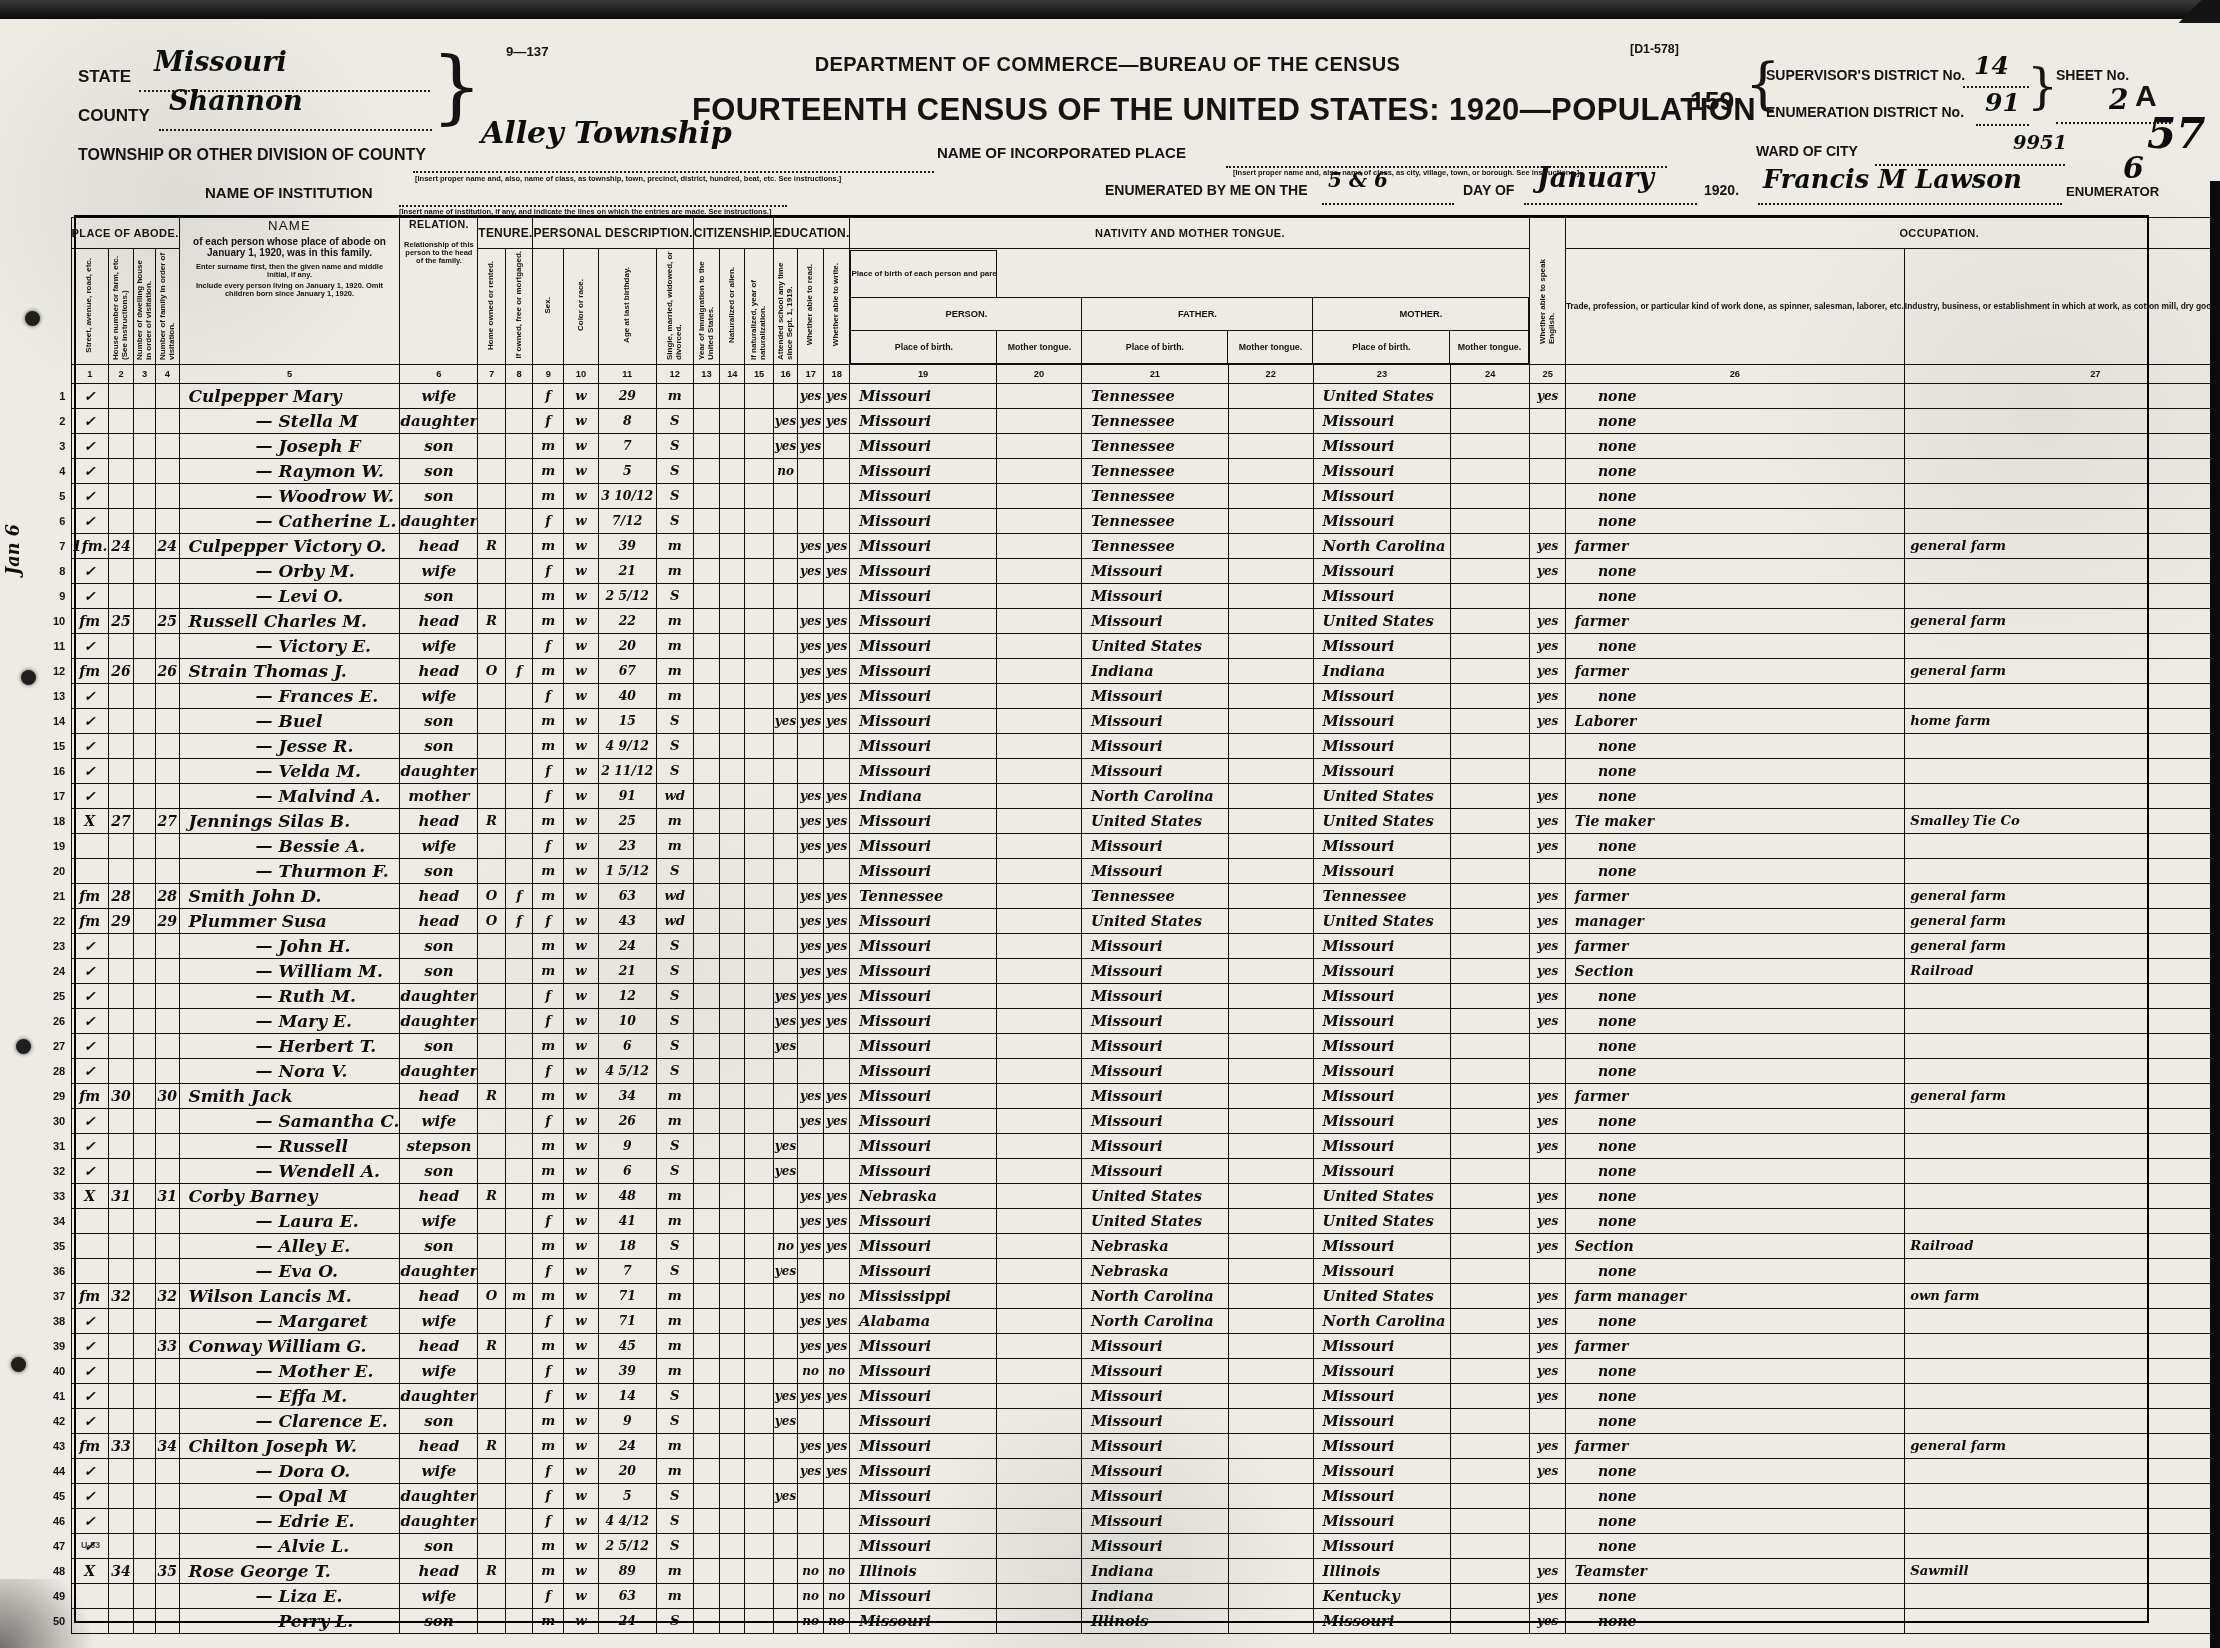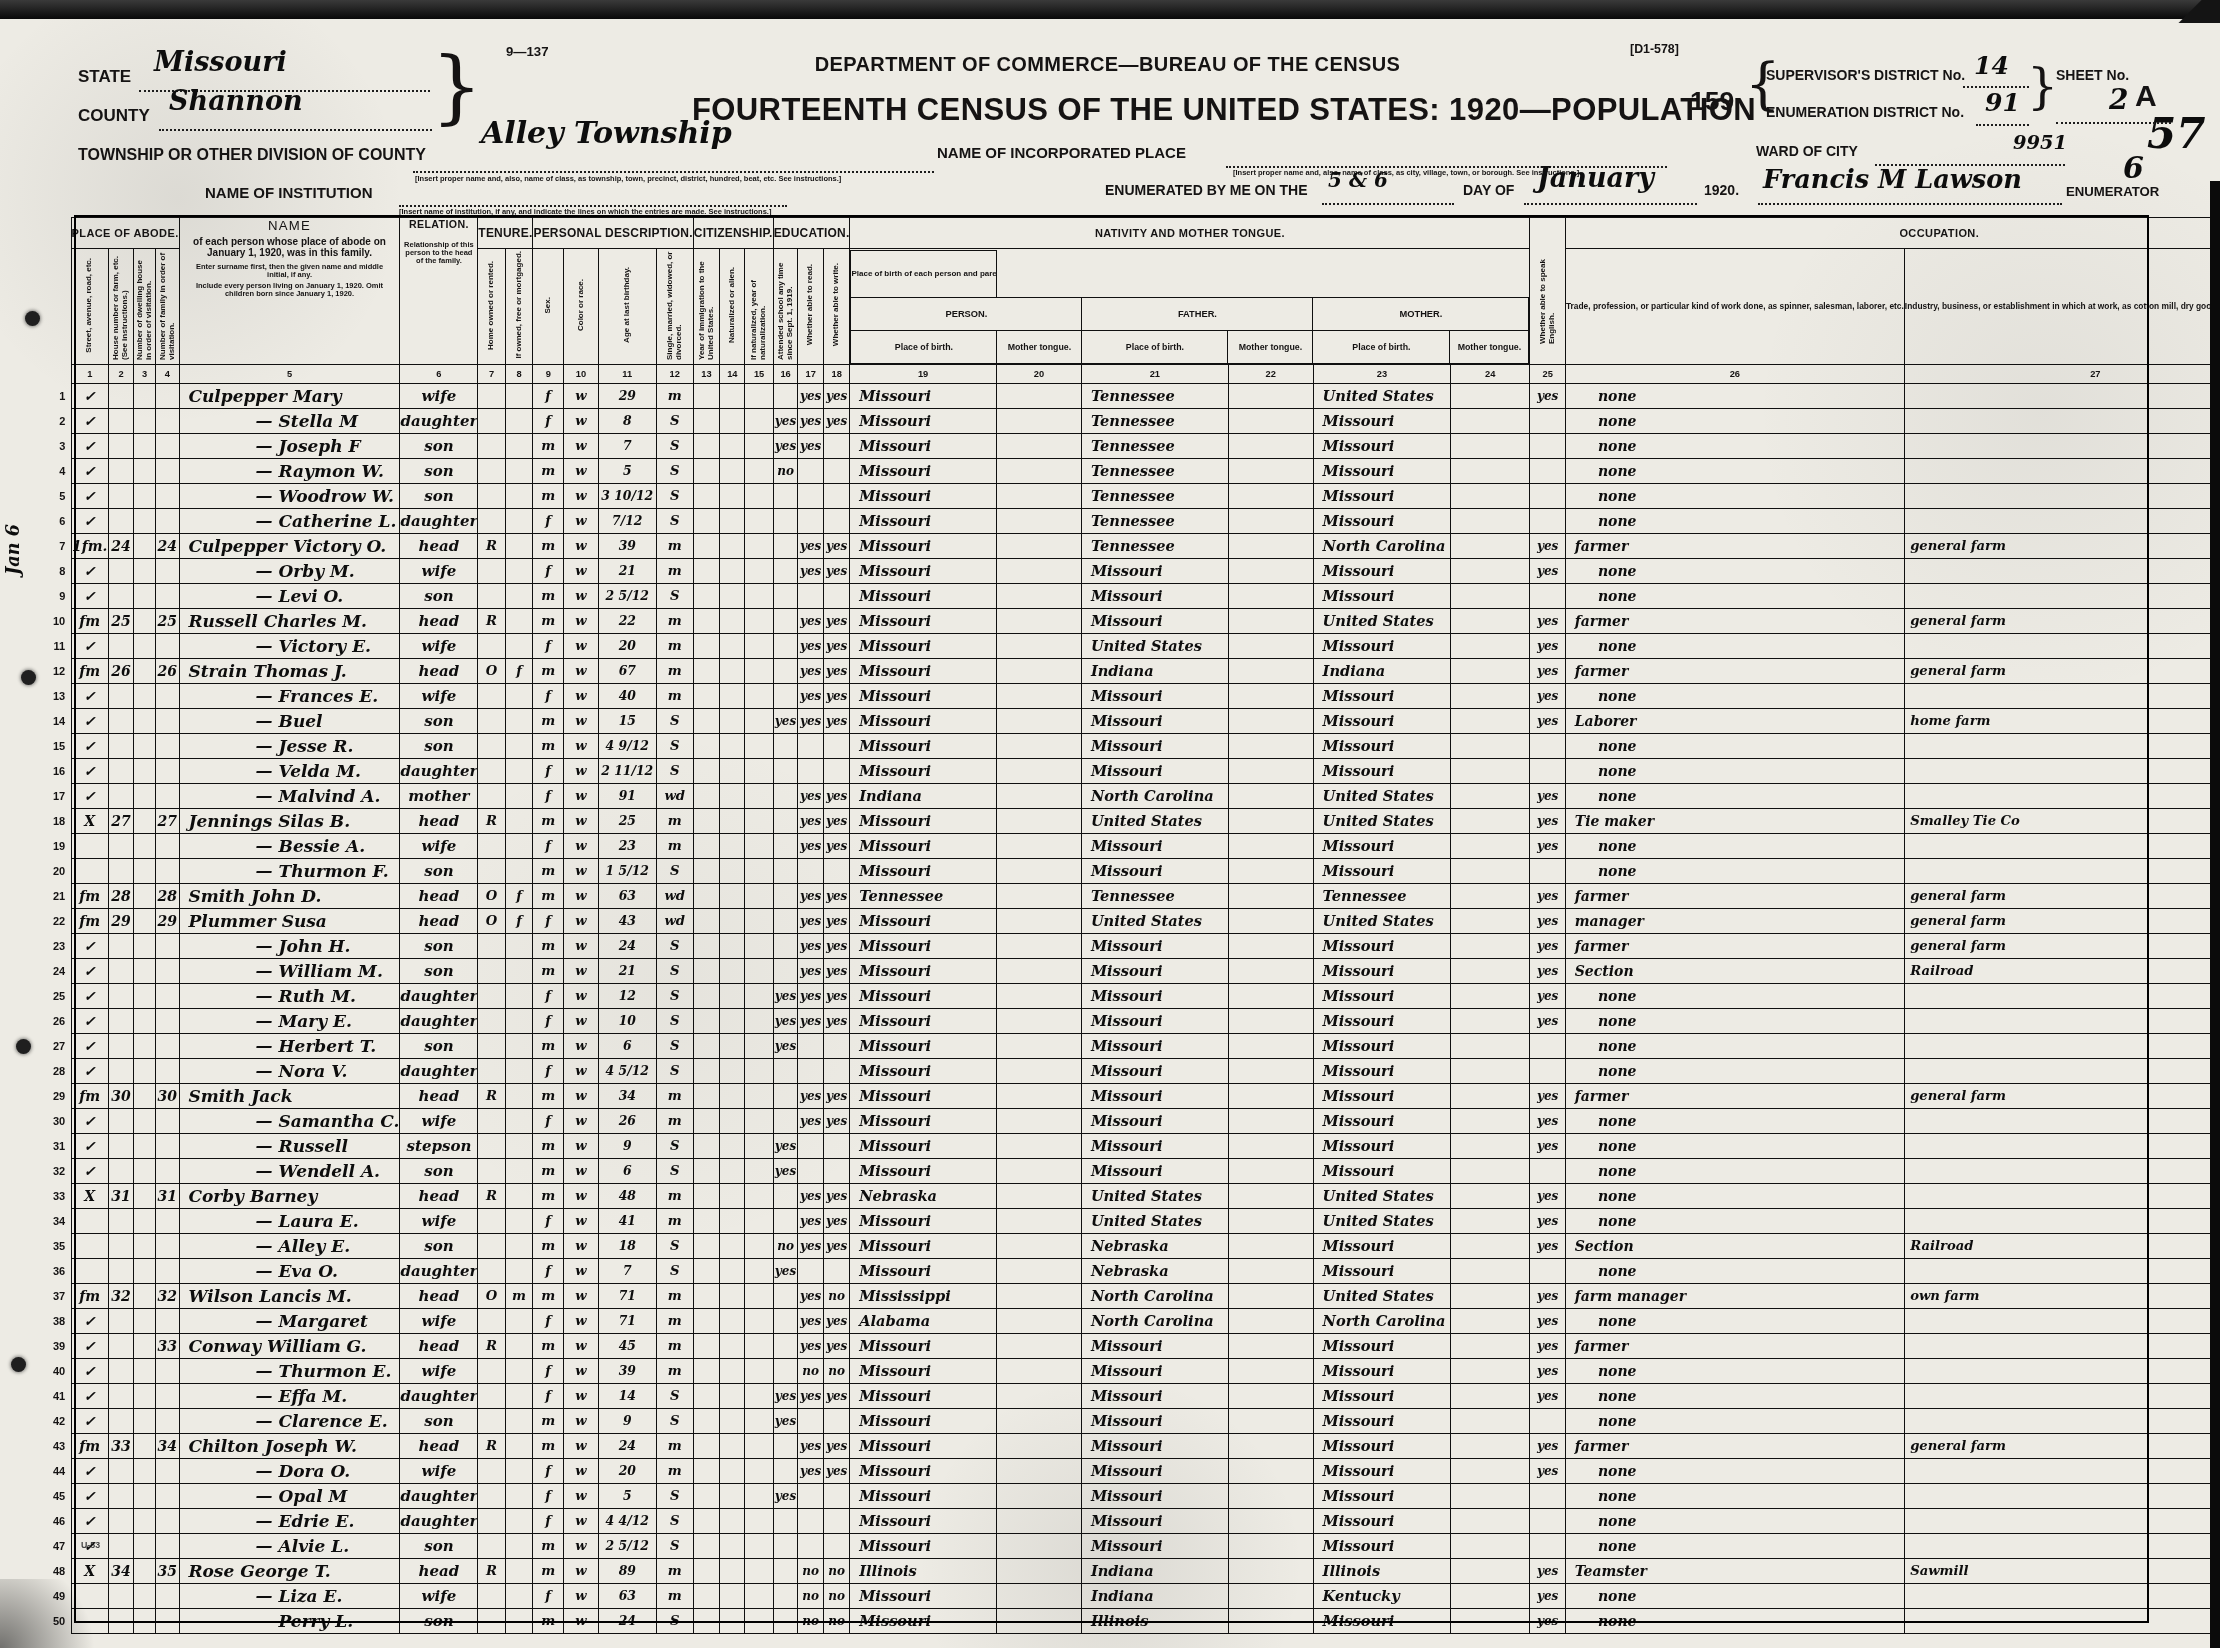--- a/index.html
+++ b/index.html
@@ -1562,21 +1562,21 @@
 <td class="hw sm"></td>
 <td class="hw sm"></td>
 
 </tr>
         <tr>
 <td class="lnl">40</td>
 <td class="hw st">✓</td>
 <td class="hw num"></td>
 <td class="hw num"></td>
 <td class="hw num"></td>
-<td class="hw nmc ind">— Thurmon E.</td>
+<td class="hw nmc ind">— Mother E.</td>
 <td class="hw rel">wife</td>
 <td class="hw sm"></td>
 <td class="hw sm"></td>
 <td class="hw sm">f</td>
 <td class="hw sm">w</td>
 <td class="hw age">39</td>
 <td class="hw sm">m</td>
 <td></td>
 <td></td>
 <td></td>

